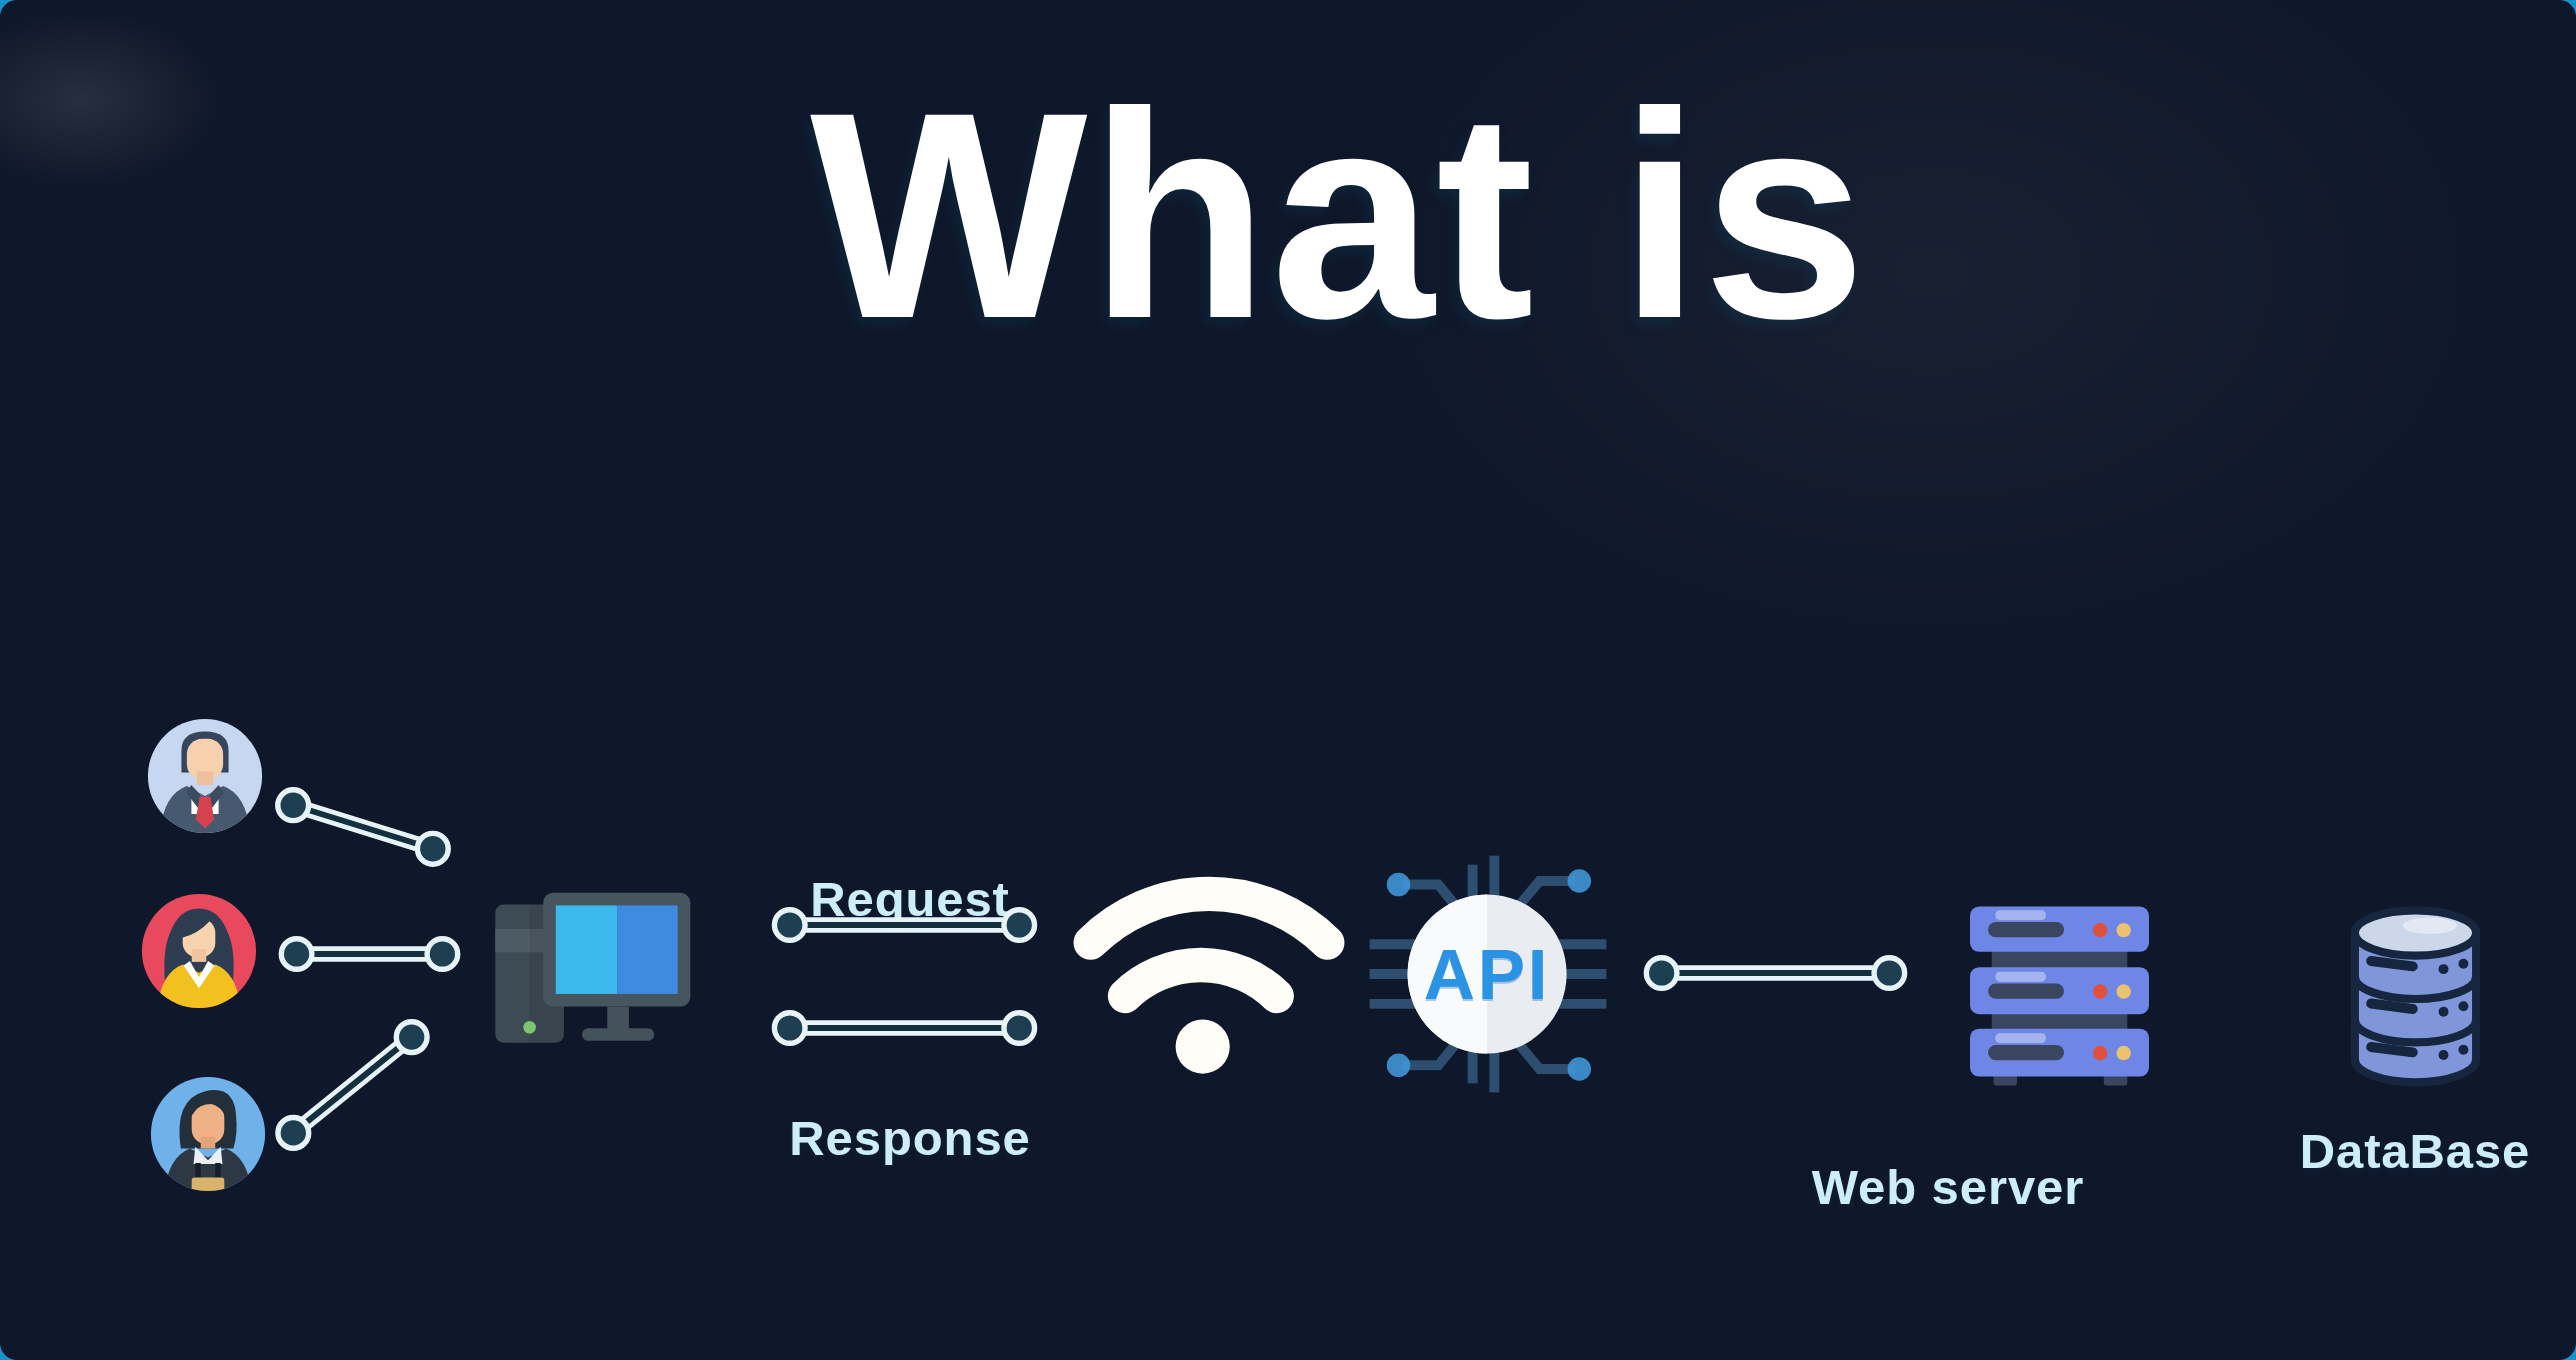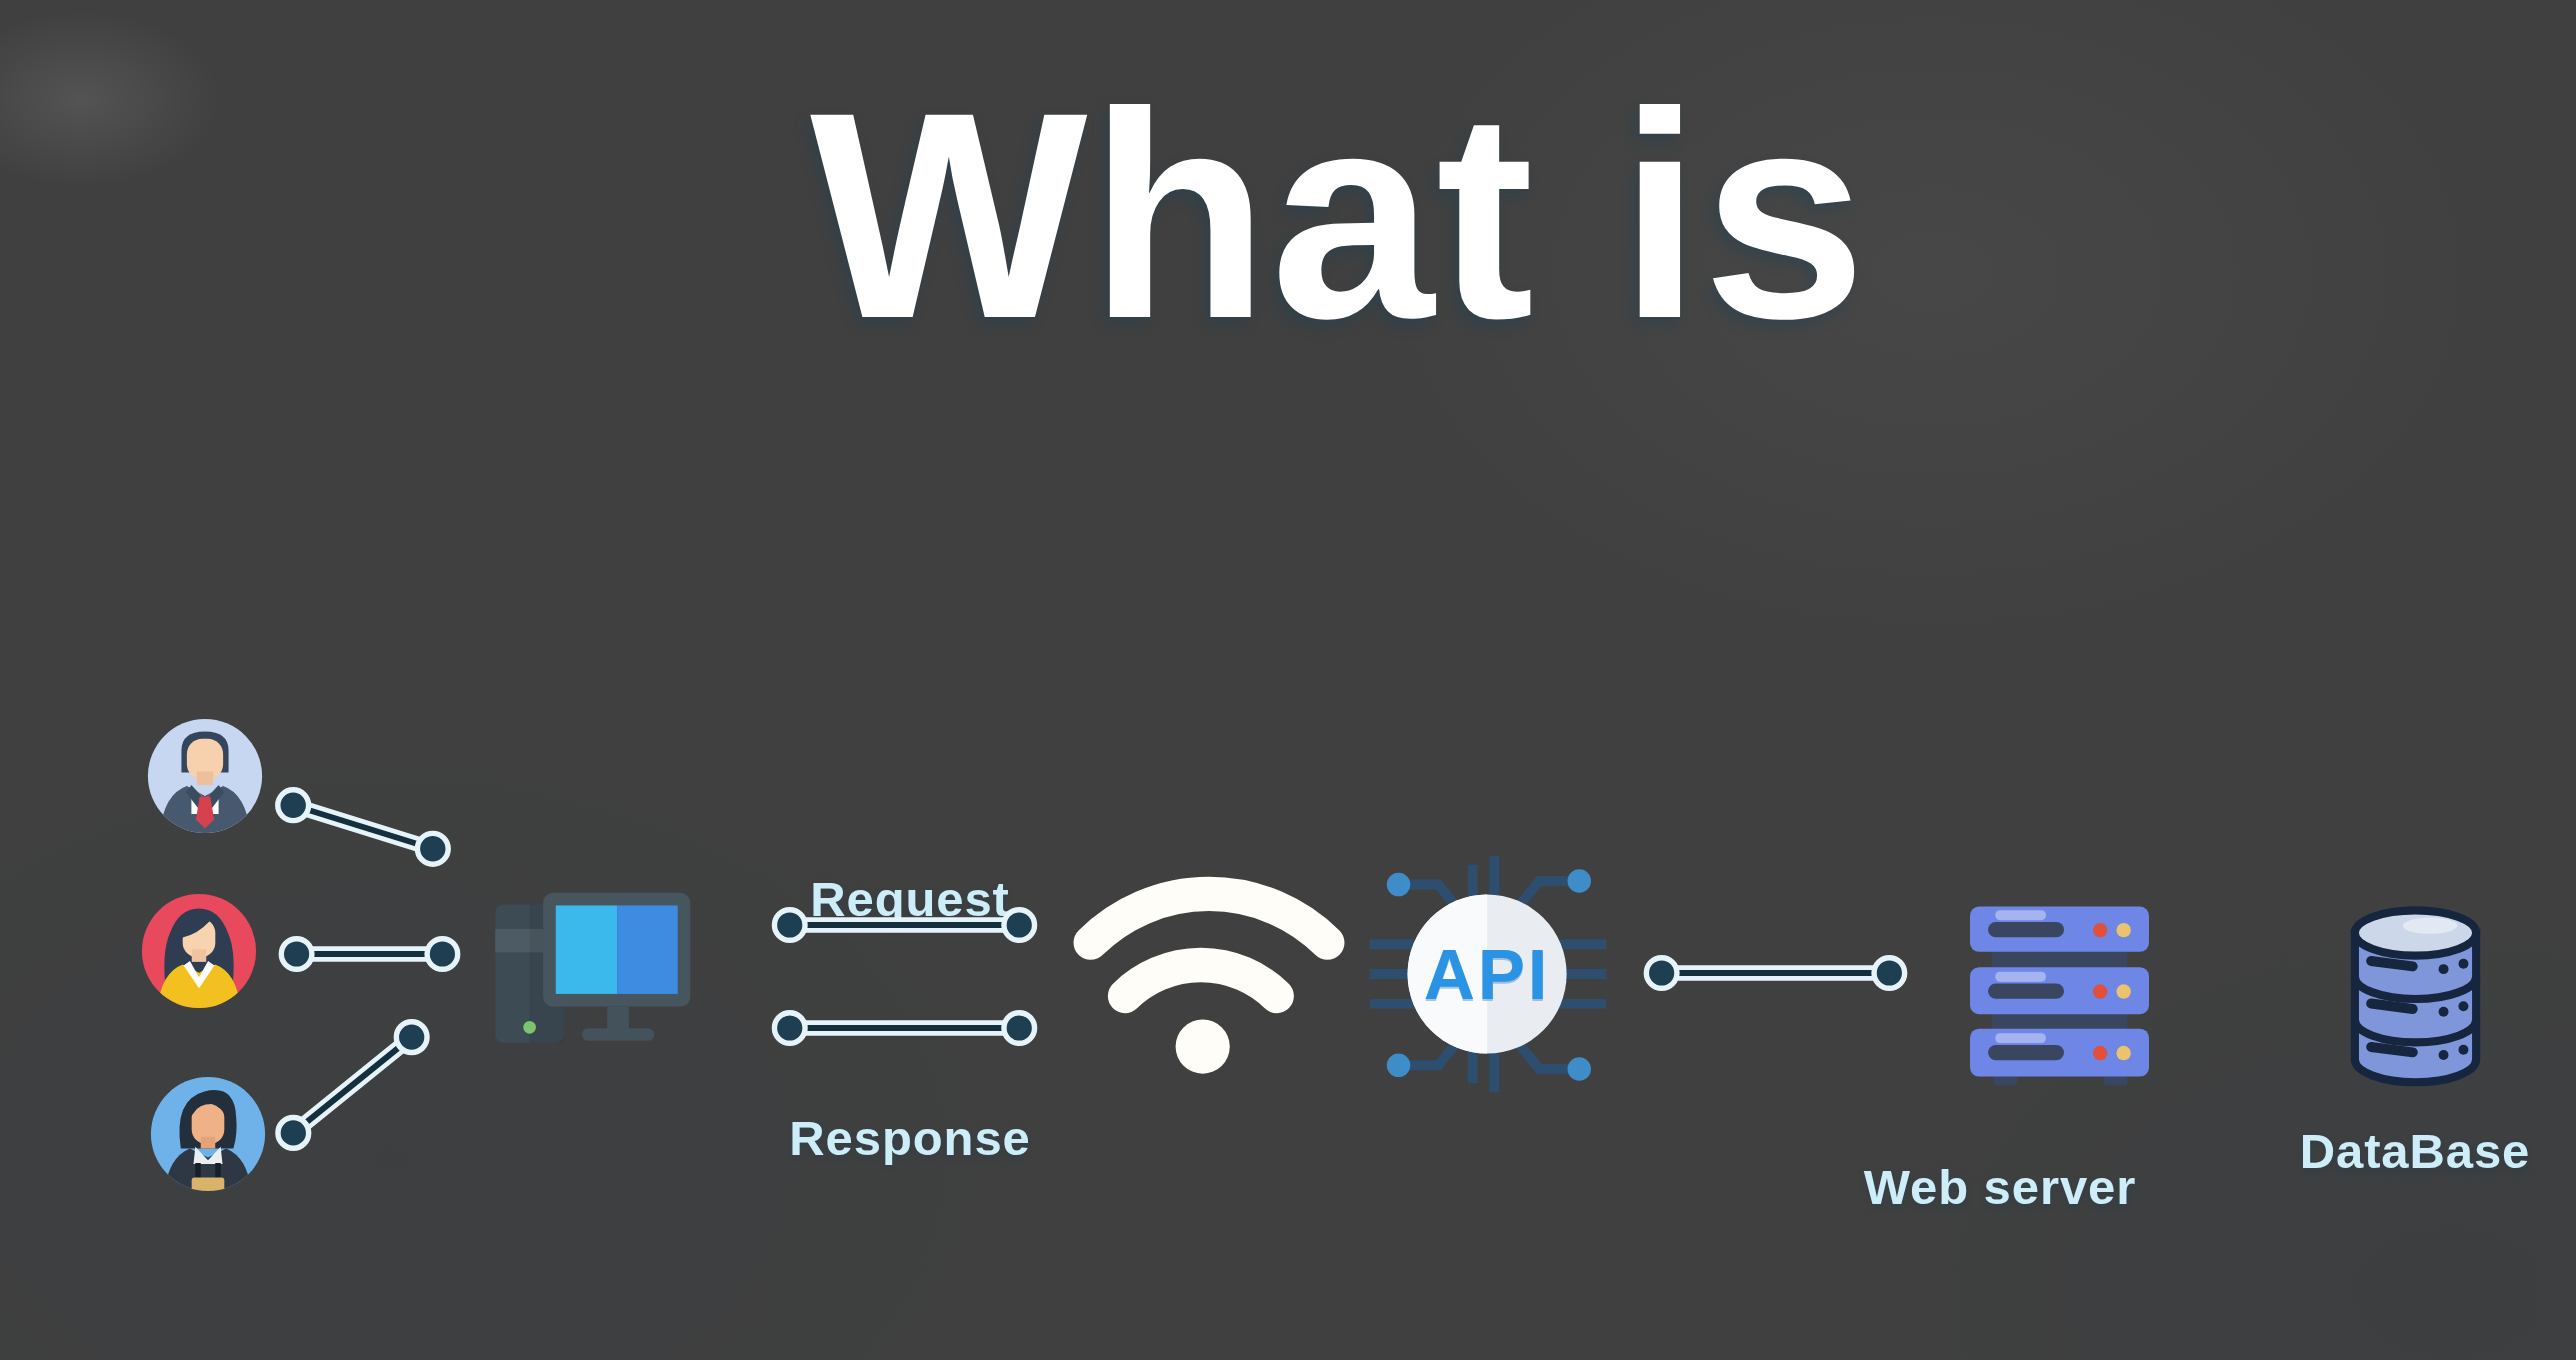--- a/index.html
+++ b/index.html
@@ -1,19 +1,20 @@
 <!DOCTYPE html>
 <html style="font-size:14.5px"><head>
 <meta charset="utf-8">
 <style>
   html, body { margin:0; padding:0; background:#1b90c9; }
   .canvas {
     position:relative; width:2576px; height:1360px; overflow:hidden;
-    background:#404040;
+    background:#0f172a;
     font-family:"Liberation Sans","DejaVu Sans",sans-serif;
+    border-radius:17px;
   }
   .canvas::before{
     content:""; position:absolute; inset:0; pointer-events:none;
     background:
       radial-gradient(199px 127px at 81px 99px, rgba(255,255,255,.10), rgba(255,255,255,0) 70%),
       radial-gradient(814px 543px at 75% 20%, rgba(255,255,255,.04), rgba(255,255,255,0) 70%),
       radial-gradient(1085px 724px at 15% 85%, rgba(0,40,70,.05), rgba(0,0,0,0) 70%),
       radial-gradient(904px 633px at 95% 95%, rgba(0,40,70,.06), rgba(0,0,0,0) 70%);
   }
   .abs { position:absolute; }
@@ -210,21 +211,21 @@
       <circle cx="172" cy="98" r="8" fill="#edc26e"></circle>
     </g>
     <g>
       <rect x="2" y="139" width="198" height="53" rx="10" fill="#6e86e6"></rect>
       <rect x="30" y="144" width="56" height="11" rx="5" fill="rgba(255,255,255,0.38)"></rect>
       <rect x="22" y="157" width="84" height="17" rx="8.5" fill="#3a4560"></rect>
       <circle cx="146" cy="166" r="8" fill="#e2503c"></circle>
       <circle cx="172" cy="166" r="8" fill="#edc26e"></circle>
     </g>
   </svg>
-  <div class="label" style="left:2000px;top:1118px">Web server</div>
+  <div class="label" style="left:1948px;top:1118px">Web server</div>
 
   <svg class="abs" style="left:2344px;top:904px" width="143" height="190" viewBox="0 0 158 210">
     <path d="M12,32 L12,172 A67,25 0 0 0 146,172 L146,32 Z" fill="#8096da" stroke="#17263f" stroke-width="9"></path>
     <path d="M12,80 A67,25 0 0 0 146,80" fill="none" stroke="#17263f" stroke-width="9"></path>
     <path d="M12,128 A67,25 0 0 0 146,128" fill="none" stroke="#17263f" stroke-width="9"></path>
     <ellipse cx="79" cy="32" rx="67" ry="25" fill="#ccd8ea" stroke="#17263f" stroke-width="9"></ellipse>
     <ellipse cx="95" cy="24" rx="30" ry="9" fill="rgba(255,255,255,0.45)"></ellipse>
     <line x1="30" y1="63" x2="76" y2="69" stroke="#17263f" stroke-width="11" stroke-linecap="round"></line>
     <circle cx="110" cy="72" r="5.5" fill="#17263f"></circle>
     <circle cx="132" cy="66" r="5.5" fill="#17263f"></circle>

